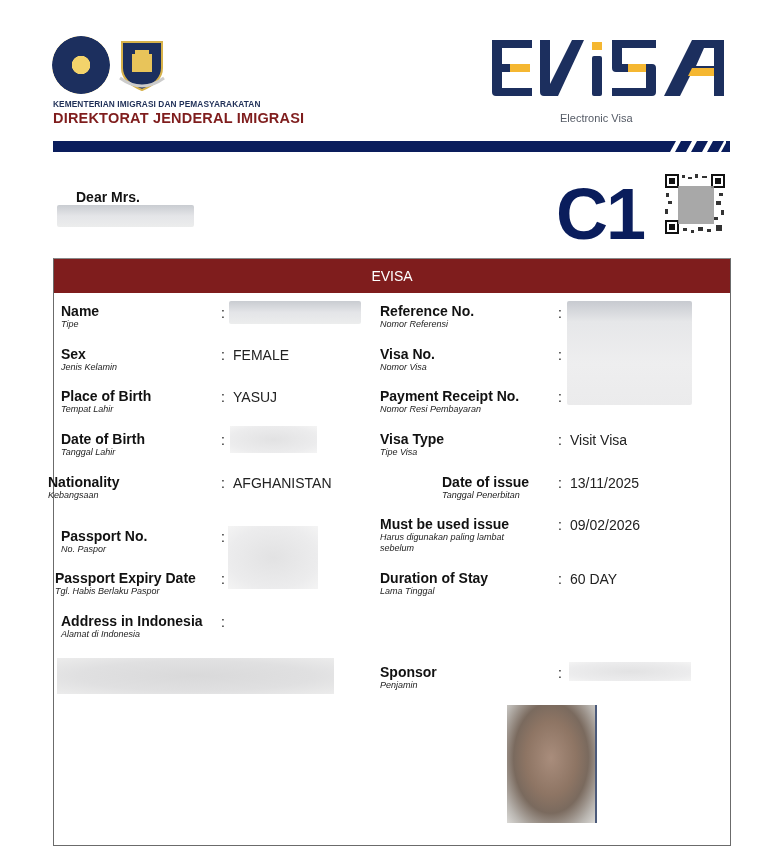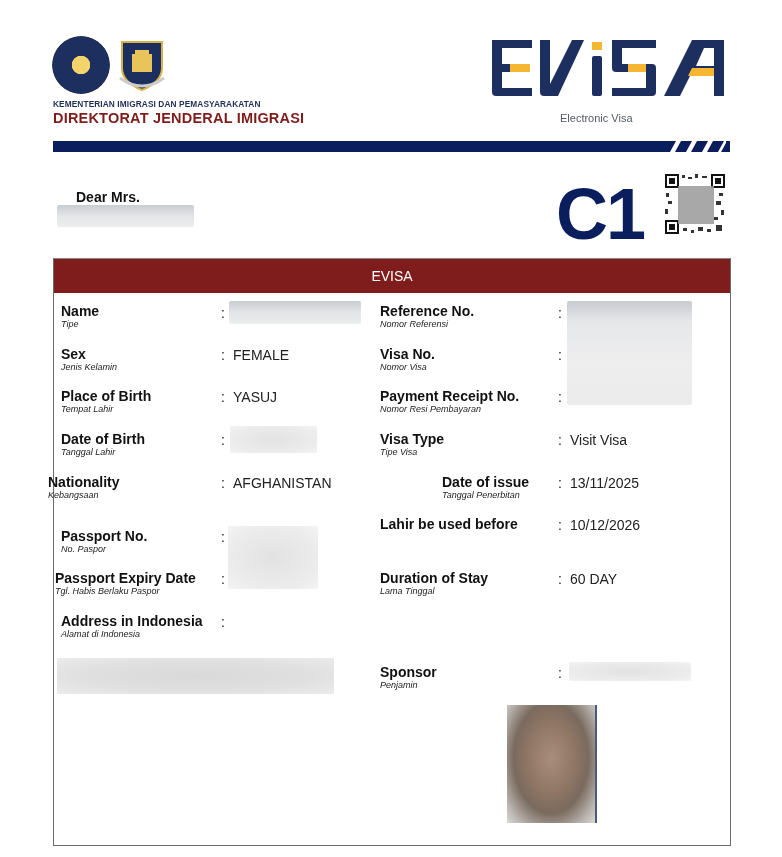--- a/index.html
+++ b/index.html
@@ -190,24 +190,25 @@
 <div class="abs val" style="left:570px;top:432px;">Visit Visa</div>
 
 <div class="abs" style="left:394px;top:474px;margin-left:48px;">
   <div class="lbl">Date of issue</div>
   <div class="sub">Tanggal Penerbitan</div>
 </div>
 <div class="abs colon" style="left:558px;top:475px;">:</div>
 <div class="abs val" style="left:570px;top:475px;">13/11/2025</div>
 
 <div class="abs" style="left:380px;top:516px;">
-  <div class="lbl">Lahir be used before</div>
+  <div class="lbl">Must be used issue</div>
+  <div class="sub" style="white-space:normal;width:160px;">Harus digunakan paling lambat sebelum</div>
 </div>
 <div class="abs colon" style="left:558px;top:517px;">:</div>
-<div class="abs val" style="left:570px;top:517px;">10/12/2026</div>
+<div class="abs val" style="left:570px;top:517px;">09/02/2026</div>
 
 <div class="abs" style="left:380px;top:570px;">
   <div class="lbl">Duration of Stay</div>
   <div class="sub">Lama Tinggal</div>
 </div>
 <div class="abs colon" style="left:558px;top:571px;">:</div>
 <div class="abs val" style="left:570px;top:571px;">60 DAY</div>
 
 <div class="abs" style="left:380px;top:664px;">
   <div class="lbl">Sponsor</div>

